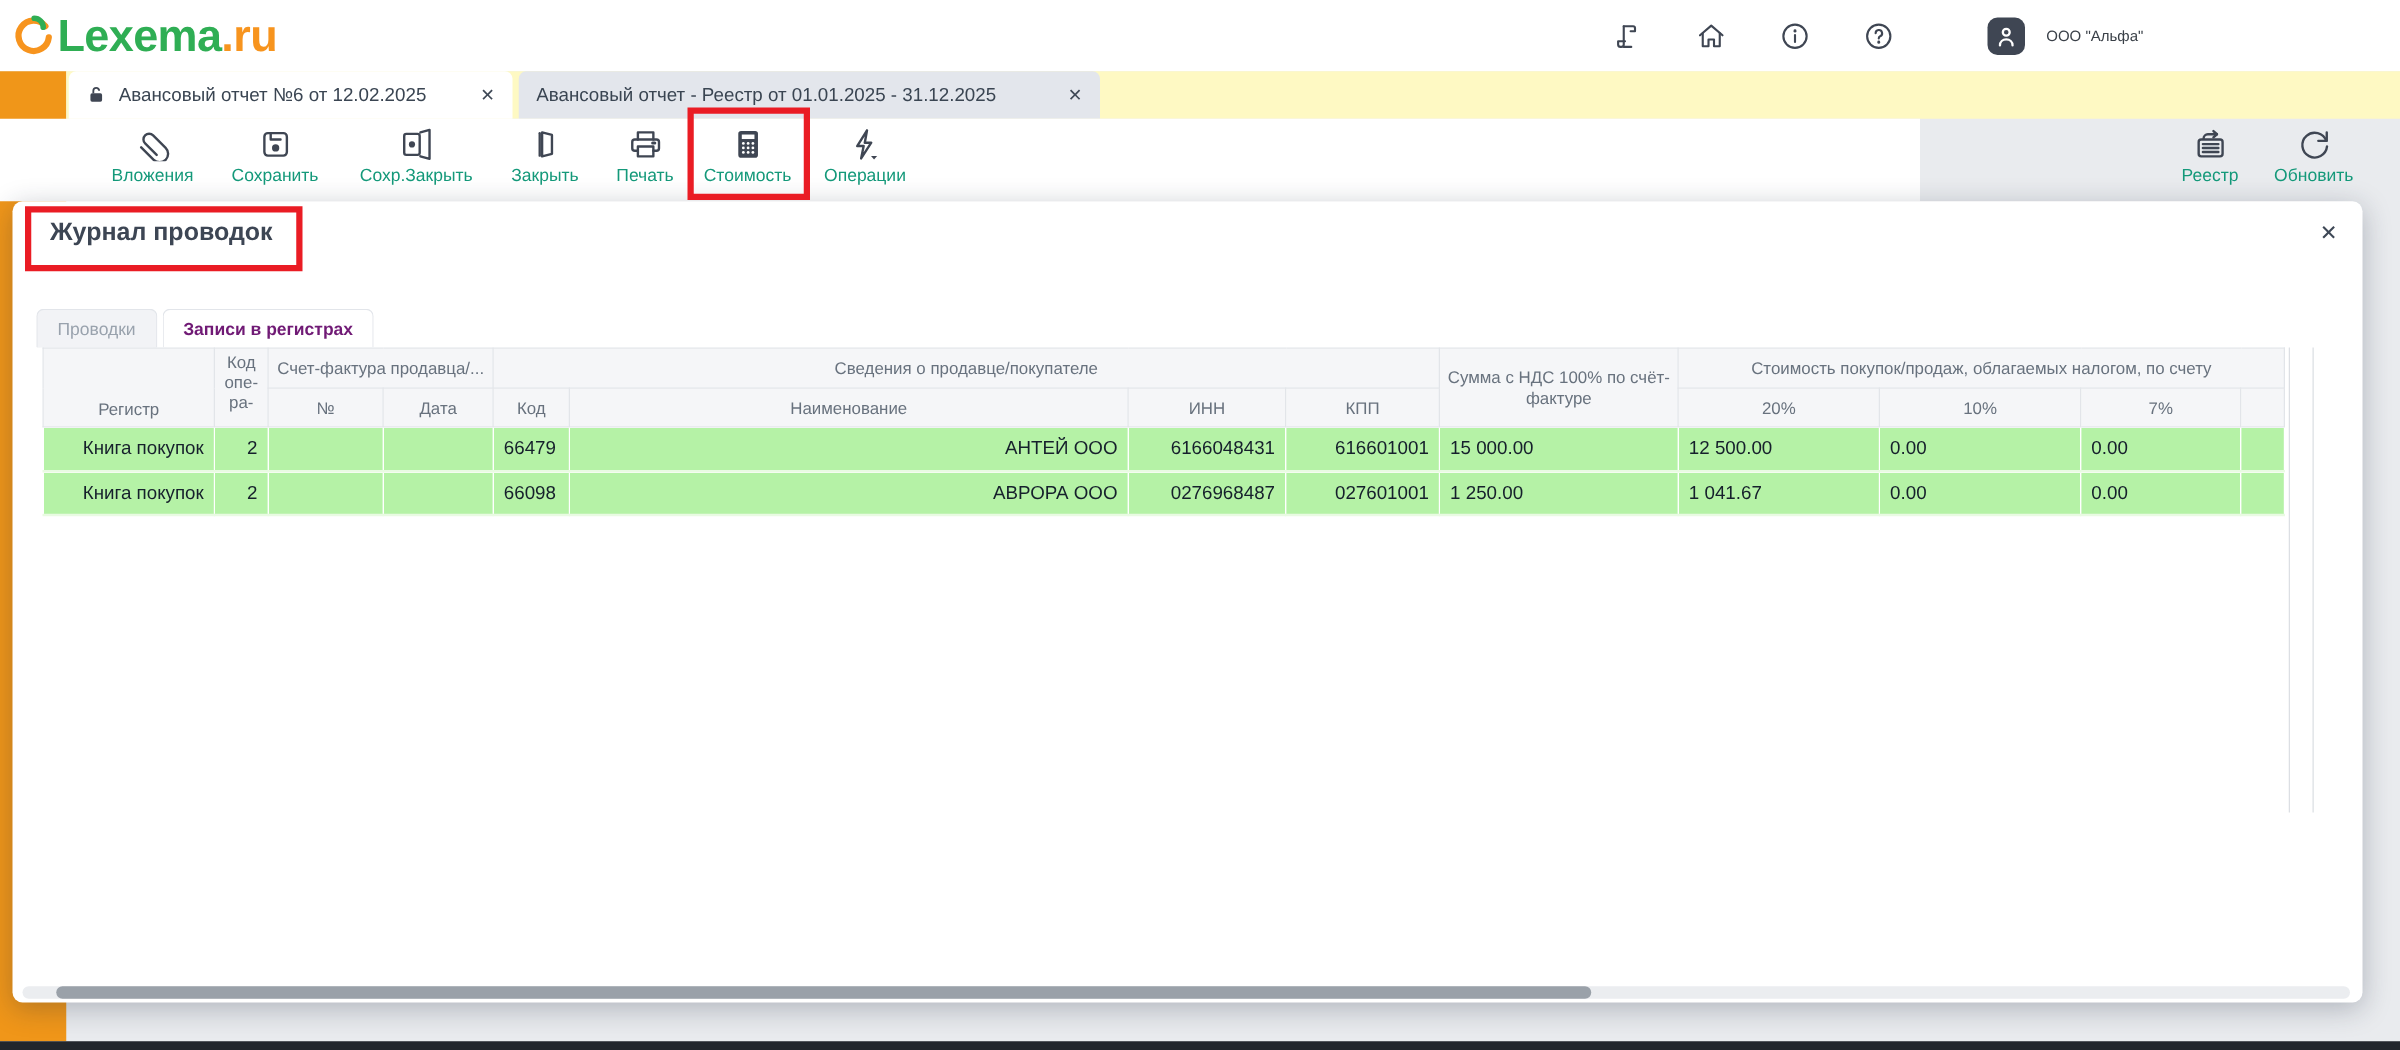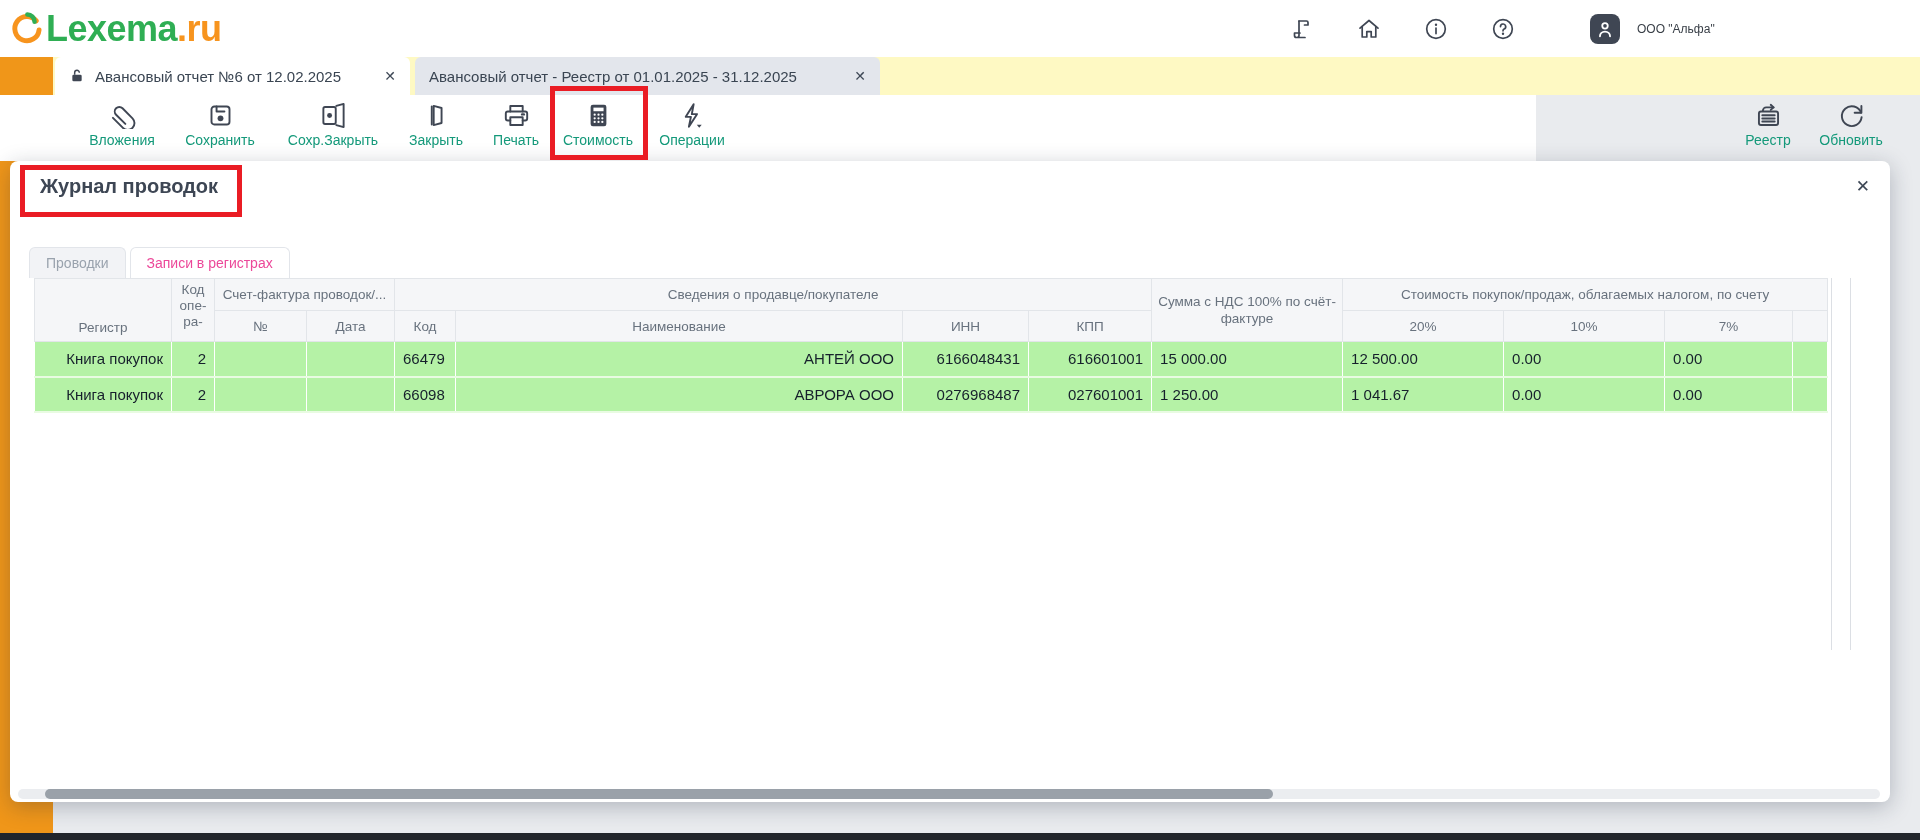--- a/index.html
+++ b/index.html
@@ -50,21 +50,21 @@
   .modal{left:10px;top:161px;width:1880px;height:641px;background:#ffffff;border-radius:8px;
          box-shadow:0 5px 22px rgba(30,40,60,.28);z-index:20;}
   .modal-title{position:absolute;left:30px;top:14px;font-size:20px;font-weight:600;color:#3d4654;}
   .modal-x{position:absolute;right:20px;top:15px;font-size:17px;color:#3e4856;cursor:pointer;}
 
   .mtabs{position:absolute;left:19px;top:86px;display:flex;}
   .mtab{height:31px;display:flex;align-items:center;justify-content:center;box-sizing:border-box;
         padding:0 16px;border:1px solid #e2e5ea;border-bottom:none;border-radius:6px 6px 0 0;
         margin-right:4px;font-size:14px;cursor:pointer;white-space:nowrap;}
   .mtab-inactive{background:#f2f3f6;color:#99a2ad;}
-  .mtab-active{background:#ffffff;color:#ec4899;font-weight:400;}
+  .mtab-active{background:#ffffff;color:#701a75;font-weight:700;}
 
   
   .gridwrap{position:absolute;left:24px;top:117px;}
   table{border-collapse:collapse;table-layout:fixed;width:1793px;}
   th,td{box-sizing:border-box;overflow:hidden;}
   th{border:1px solid #e2e5e9;background:#f5f6f8;font-weight:400;
      font-size:13.5px;color:#68727e;padding:2px 4px;}
   thead tr:first-child{height:32px;}
   thead tr:last-child{height:31px;}
   .th-bottom{vertical-align:bottom;text-align:center;padding-bottom:6px;}
@@ -266,21 +266,21 @@
           <col style="width:191px">
             <col style="width:161px">
             <col style="width:161px">
             <col style="width:128px">
           <col style="width:35px">
         </colgroup>
         <thead>
           <tr>
             <th rowspan="2" class="th-bottom">Регистр</th>
             <th rowspan="2" class="th-top">Код опе-ра-</th>
-            <th colspan="2" class="th-mid">Счет-фактура проводок/...</th>
+            <th colspan="2" class="th-mid">Счет-фактура продавца/...</th>
             <th colspan="4" class="th-mid">Сведения о продавце/покупателе</th>
             <th rowspan="2" class="th-mid">Сумма с НДС 100% по счёт-фактуре</th>
             <th colspan="4" class="th-mid">Стоимость покупок/продаж, облагаемых налогом, по счету</th>
           </tr>
           <tr>
             <th class="th-mid">№</th>
             <th class="th-mid">Дата</th>
             <th class="th-mid">Код</th>
             <th class="th-mid">Наименование</th>
             <th class="th-mid">ИНН</th>

